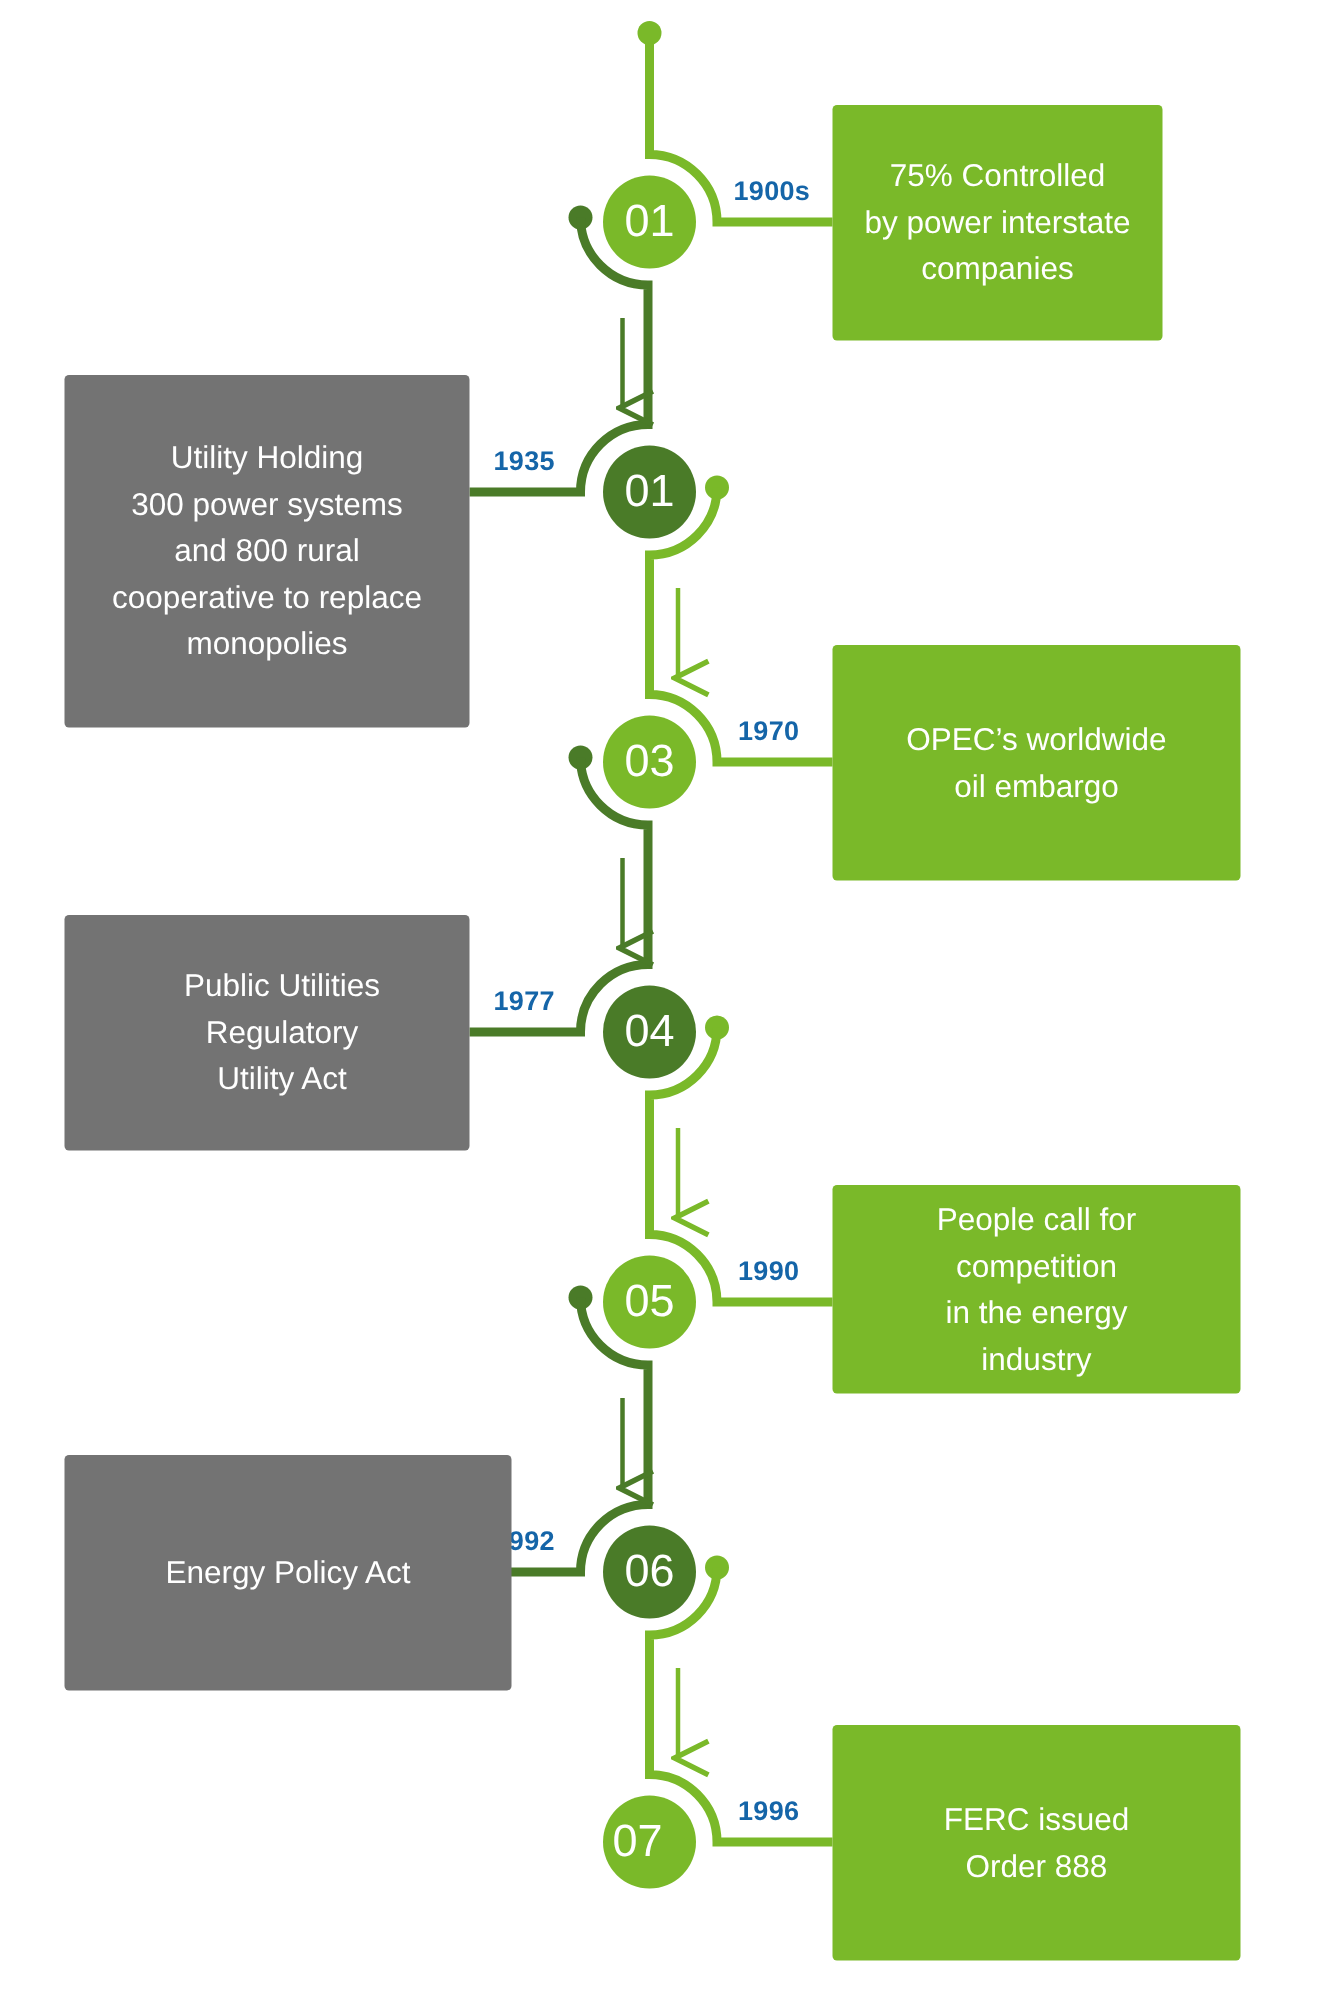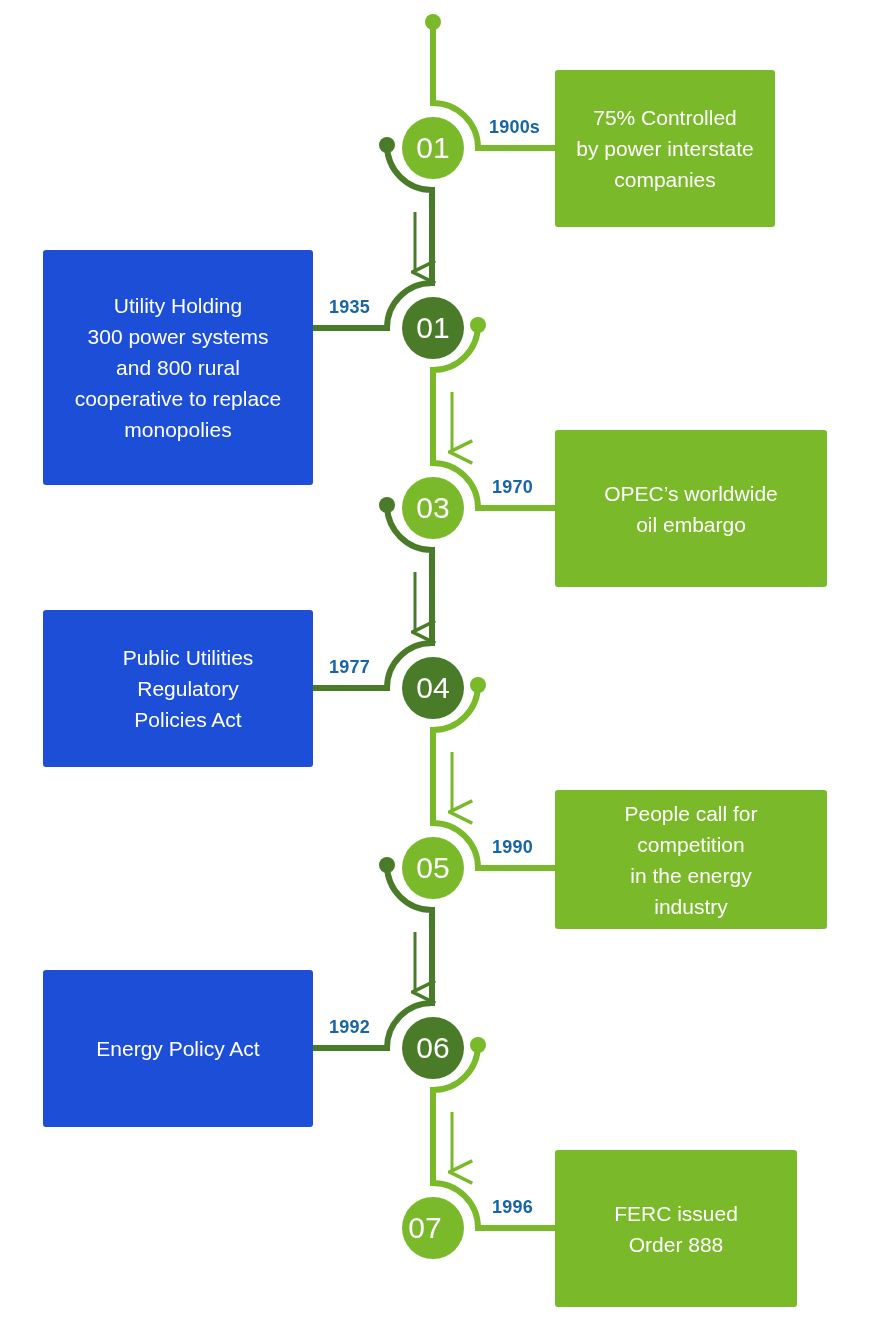--- a/index.html
+++ b/index.html
@@ -35,21 +35,21 @@
     align-items: center;
     justify-content: center;
     text-align: center;
     color: #ffffff;
     font-size: 21px;
     line-height: 31px;
     font-weight: 400;
     padding: 6px 18px;
     border-radius: 3px;
   }
-  .card.dark  { background: #1d4ed8; }
+  .card.dark  { background: #737373; }
   .card.light { background: #7AB929; }
 
   .year-label {
     position: absolute;
     color: #1565A8;
     font-size: 18px;
     font-weight: bold;
     letter-spacing: 0.2px;
     white-space: nowrap;
   }
@@ -166,39 +166,39 @@
     <div>
       <div>OPEC’s worldwide</div>
       <div>oil embargo</div>
     </div>
   </div>
 
   <div class="card dark" style="left:43px; top:610px; width:270px; height:157px;padding-left:38px;">
     <div>
       <div>Public Utilities</div>
       <div>Regulatory</div>
-      <div>Policies Act</div>
+      <div>Utility Act</div>
     </div>
   </div>
 
   <div class="card light" style="left:555px; top:790px; width:272px; height:139px;align-items:center;">
     <div>
       <div>People call for</div>
       <div>competition</div>
       <div>in the energy</div>
       <div>industry</div>
     </div>
   </div>
 
-  <div class="card dark" style="left:43px; top:970px; width:270px; height:157px;">
+  <div class="card dark" style="left:43px; top:970px; width:298px; height:157px;">
     <div>
       <div>Energy Policy Act</div>
     </div>
   </div>
 
-  <div class="card light" style="left:555px; top:1150px; width:242px; height:157px;">
+  <div class="card light" style="left:555px; top:1150px; width:272px; height:157px;">
     <div>
       <div>FERC issued</div>
       <div>Order 888</div>
     </div>
   </div>
 
 </div>
 
 </body></html>

